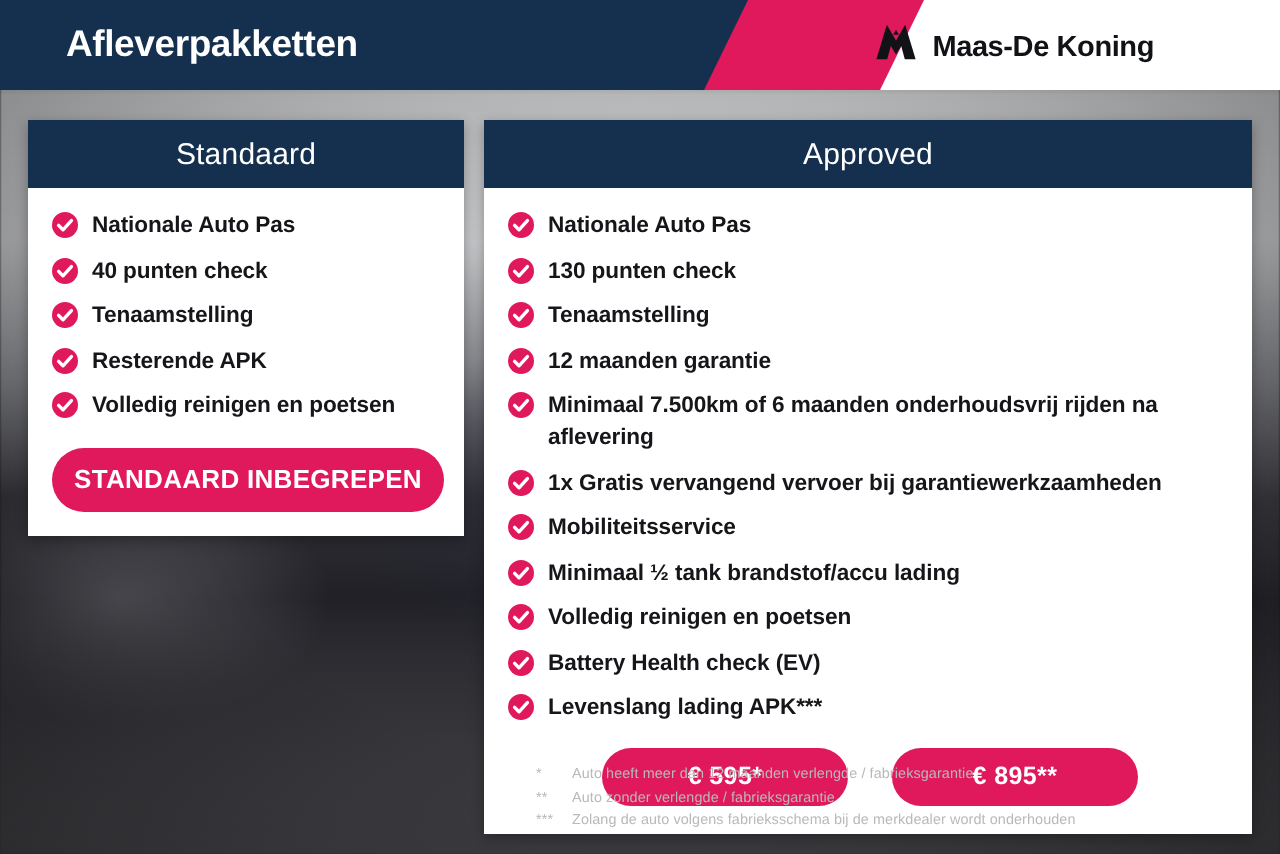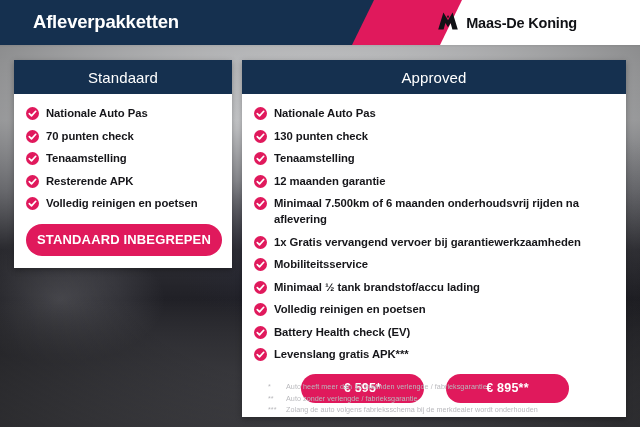--- a/index.html
+++ b/index.html
@@ -257,21 +257,21 @@
           </span>
           <span class="feature-text">Nationale Auto Pas</span>
         </li>
         <li>
           <span class="check-icon">
             <svg width="13" height="13" viewBox="0 0 13 13" aria-hidden="true">
                 <circle cx="6.5" cy="6.5" r="6.5" fill="#e0195c"></circle>
                 <path d="M3.3 6.7 L5.5 8.9 L9.7 4.3" stroke="#ffffff" stroke-width="1.7" fill="none" stroke-linecap="round" stroke-linejoin="round"></path>
               </svg>
           </span>
-          <span class="feature-text">70 punten check</span>
+          <span class="feature-text">40 punten check</span>
         </li>
         <li>
           <span class="check-icon">
             <svg width="13" height="13" viewBox="0 0 13 13" aria-hidden="true">
                 <circle cx="6.5" cy="6.5" r="6.5" fill="#e0195c"></circle>
                 <path d="M3.3 6.7 L5.5 8.9 L9.7 4.3" stroke="#ffffff" stroke-width="1.7" fill="none" stroke-linecap="round" stroke-linejoin="round"></path>
               </svg>
           </span>
           <span class="feature-text">Tenaamstelling</span>
         </li>
@@ -394,21 +394,21 @@
           </span>
           <span class="feature-text">Battery Health check (EV)</span>
         </li>
         <li>
           <span class="check-icon">
             <svg width="13" height="13" viewBox="0 0 13 13" aria-hidden="true">
                 <circle cx="6.5" cy="6.5" r="6.5" fill="#e0195c"></circle>
                 <path d="M3.3 6.7 L5.5 8.9 L9.7 4.3" stroke="#ffffff" stroke-width="1.7" fill="none" stroke-linecap="round" stroke-linejoin="round"></path>
               </svg>
           </span>
-          <span class="feature-text">Levenslang gratis APK***</span>
+          <span class="feature-text">Levenslang lading APK***</span>
         </li>
       </ul>
       <div class="price-row">
         <button class="btn btn-price">€ 595*</button>
         <button class="btn btn-price">€ 895**</button>
       </div>
     </div>
   </div>
 
   <div class="footnotes">

